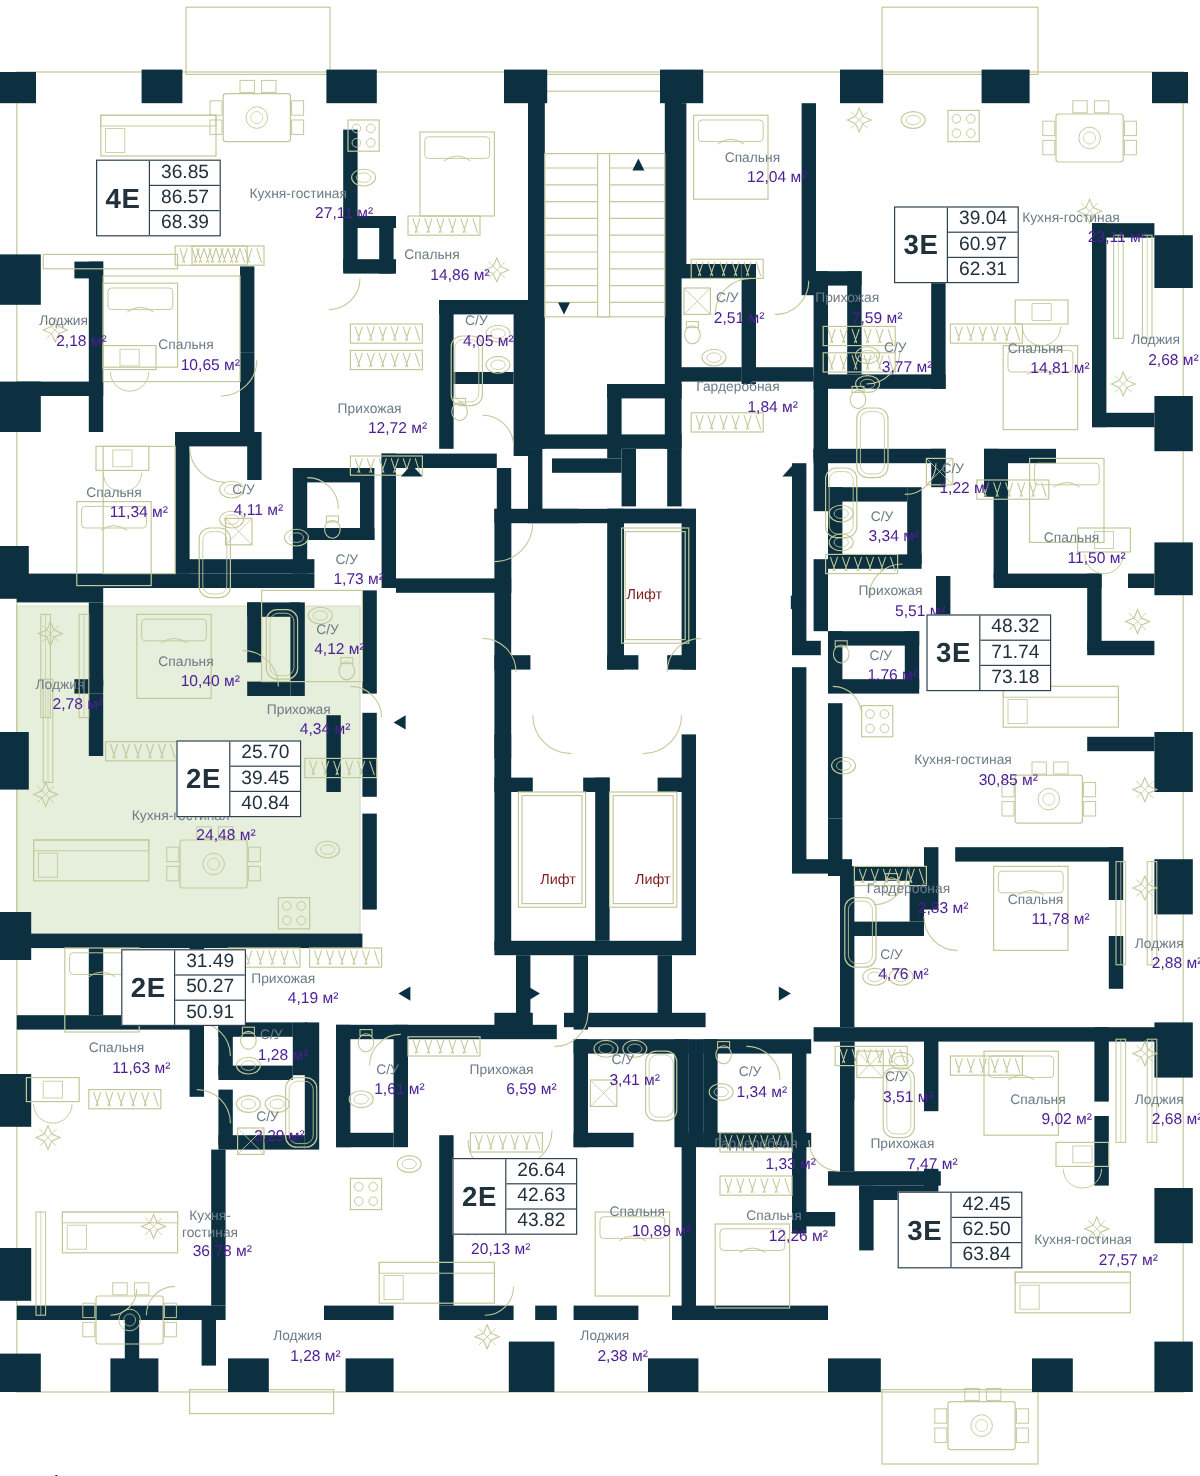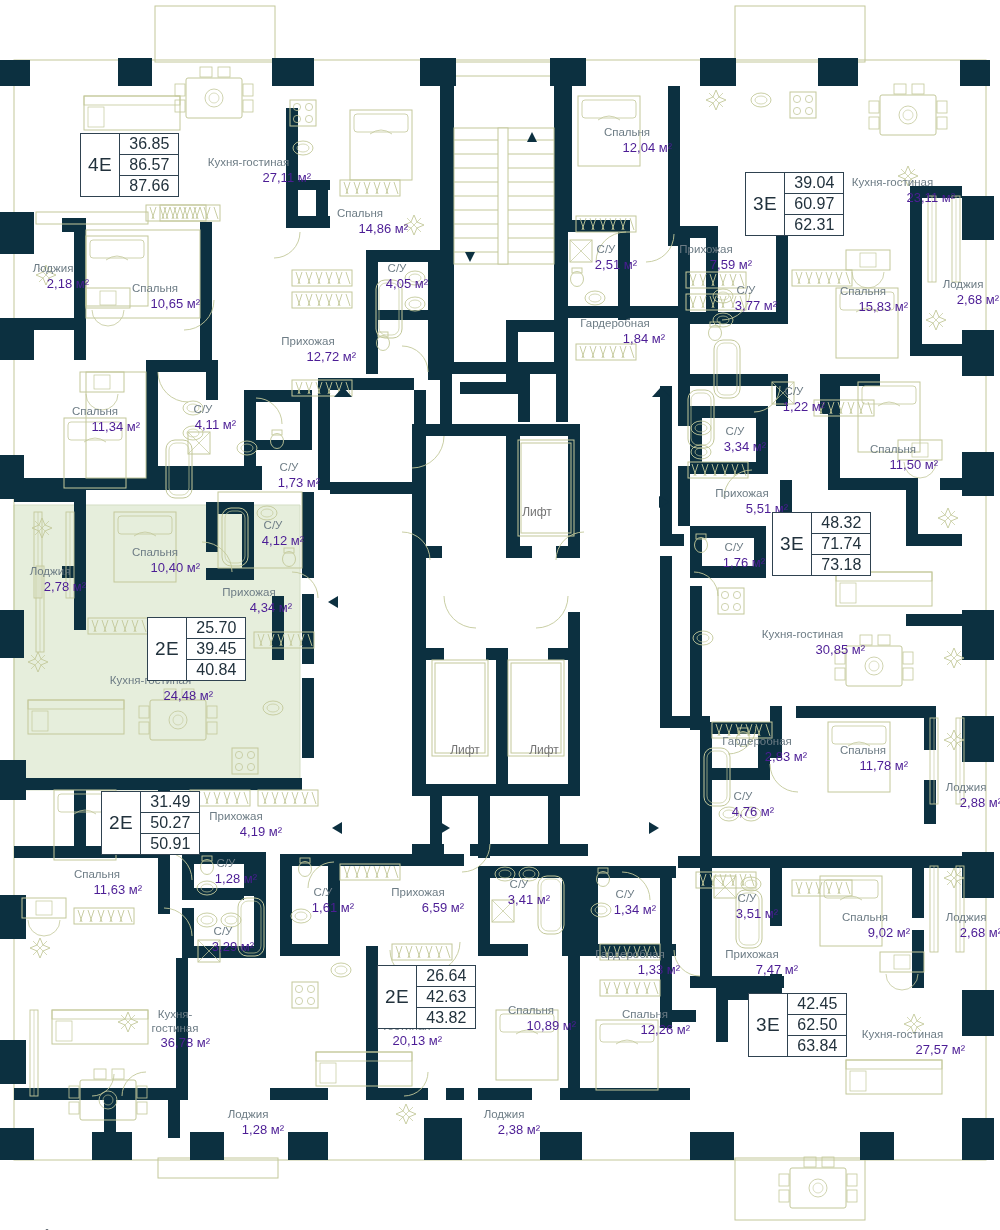--- a/index.html
+++ b/index.html
@@ -5,27 +5,27 @@
   html,body{margin:0;padding:0;background:#ffffff;}
   body{font-family:"Liberation Sans",sans-serif;}
   #stage{position:relative;width:1000px;height:1230px;background:#ffffff;overflow:hidden;}
   #plan{position:absolute;left:0;top:0;width:1000px;height:1230px;}
 
   
   .lbl{position:absolute;text-align:center;color:#4a5a66;line-height:1.18;
        font-family:"Liberation Sans",sans-serif;pointer-events:none;white-space:pre;}
   .lbl .nm{display:block;font-size:11.5px;color:#6d7c85;}
   .lbl .ar{display:block;font-size:13px;color:#4c1d95;font-weight:400;text-align:right;}
-  .lbl.lift .nm{font-size:12px;color:#737373;margin-top:17px;}
+  .lbl.lift .nm{font-size:12px;color:#7f1d1d;}
 
   
   .badge{position:absolute;display:flex;align-items:stretch;
          border:1.4px solid #2f4250;background:#ffffff;color:#22323d;}
   .badge .code{display:flex;align-items:center;justify-content:center;
-               padding:0 7px;font-size:19px;letter-spacing:.5px;}
+               padding:0 7px;font-size:23px;letter-spacing:.5px;font-weight:bold;}
   .badge .nums{display:flex;flex-direction:column;border-left:1.4px solid #2f4250;}
   .badge .nums span{padding:1px 9px;font-size:16px;text-align:center;
                     border-bottom:1.4px solid #2f4250;}
   .badge .nums span:last-child{border-bottom:none;}
 
   
   #logo{position:absolute;left:28px;top:1228px;display:flex;align-items:center;gap:1px;}
   #logo .mark{width:38px;height:38px;}
   #logo .wordmark{font-size:31px;font-weight:bold;color:#11202a;letter-spacing:-0.5px;
                   font-family:"Liberation Sans",sans-serif;}
@@ -578,21 +578,21 @@
       <div class="lbl" style="left: 468px; top: 1108px; width: 72px;"><span class="nm">Лоджия</span><span class="ar">2,38 м²</span></div>
       <div class="lbl" style="left: 594px; top: 888px; width: 62px;"><span class="nm">С/У</span><span class="ar">1,34 м²</span></div>
       <div class="lbl" style="left: 580px; top: 948px; width: 100px;"><span class="nm">Гардеробная</span><span class="ar">1,33 м²</span></div>
       <div class="lbl" style="left: 600px; top: 1008px; width: 90px;"><span class="nm">Спальня</span><span class="ar">12,26 м²</span></div>
       <div class="lbl" style="left: 582px; top: 126px; width: 90px;"><span class="nm">Спальня</span><span class="ar">12,04 м²</span></div>
       <div class="lbl" style="left: 575px; top: 243px; width: 62px;"><span class="nm">С/У</span><span class="ar">2,51 м²</span></div>
       <div class="lbl" style="left: 565px; top: 317px; width: 100px;"><span class="nm">Гардеробная</span><span class="ar">1,84 м²</span></div>
       <div class="lbl" style="left: 660px; top: 243px; width: 92px;"><span class="nm">Прихожая</span><span class="ar">7,59 м²</span></div>
       <div class="lbl" style="left: 830px; top: 176px; width: 125px;"><span class="nm">Кухня-гостиная</span><span class="ar">23,11 м²</span></div>
       <div class="lbl" style="left: 715px; top: 284px; width: 62px;"><span class="nm">С/У</span><span class="ar">3,77 м²</span></div>
-      <div class="lbl" style="left: 818px; top: 285px; width: 90px;"><span class="nm">Спальня</span><span class="ar">15,83 м²</span></div>
+      <div class="lbl" style="left: 818px; top: 285px; width: 90px;"><span class="nm">Спальня</span><span class="ar">14,81 м²</span></div>
       <div class="lbl" style="left: 927px; top: 278px; width: 72px;"><span class="nm">Лоджия</span><span class="ar">2,68 м²</span></div>
       <div class="lbl" style="left: 763px; top: 385px; width: 62px;"><span class="nm">С/У</span><span class="ar">1,22 м²</span></div>
       <div class="lbl" style="left: 704px; top: 425px; width: 62px;"><span class="nm">С/У</span><span class="ar">3,34 м²</span></div>
       <div class="lbl" style="left: 848px; top: 443px; width: 90px;"><span class="nm">Спальня</span><span class="ar">11,50 м²</span></div>
       <div class="lbl" style="left: 696px; top: 487px; width: 92px;"><span class="nm">Прихожая</span><span class="ar">5,51 м²</span></div>
       <div class="lbl" style="left: 703px; top: 541px; width: 62px;"><span class="nm">С/У</span><span class="ar">1,76 м²</span></div>
       <div class="lbl" style="left: 740px; top: 628px; width: 125px;"><span class="nm">Кухня-гостиная</span><span class="ar">30,85 м²</span></div>
       <div class="lbl" style="left: 707px; top: 735px; width: 100px;"><span class="nm">Гардеробная</span><span class="ar">2,83 м²</span></div>
       <div class="lbl" style="left: 818px; top: 744px; width: 90px;"><span class="nm">Спальня</span><span class="ar">11,78 м²</span></div>
       <div class="lbl" style="left: 712px; top: 790px; width: 62px;"><span class="nm">С/У</span><span class="ar">4,76 м²</span></div>
@@ -607,21 +607,21 @@
       <div class="lbl lift" style="left: 512px; top: 488px; width: 50px;"><span class="nm">Лифт</span></div>
       <div class="lbl lift" style="left: 440px; top: 726px; width: 50px;"><span class="nm">Лифт</span></div>
       <div class="lbl lift" style="left: 519px; top: 726px; width: 50px;"><span class="nm">Лифт</span></div>
     </div>
   <div id="badges">
       <div class="badge" style="left: 80px; top: 133px;">
         <div class="code">4E</div>
         <div class="nums">
           <span>36.85</span>
           <span>86.57</span>
-          <span>87.66</span>
+          <span>68.39</span>
         </div>
       </div>
       <div class="badge" style="left: 147px; top: 617px;">
         <div class="code">2E</div>
         <div class="nums">
           <span>25.70</span>
           <span>39.45</span>
           <span>40.84</span>
         </div>
       </div>

